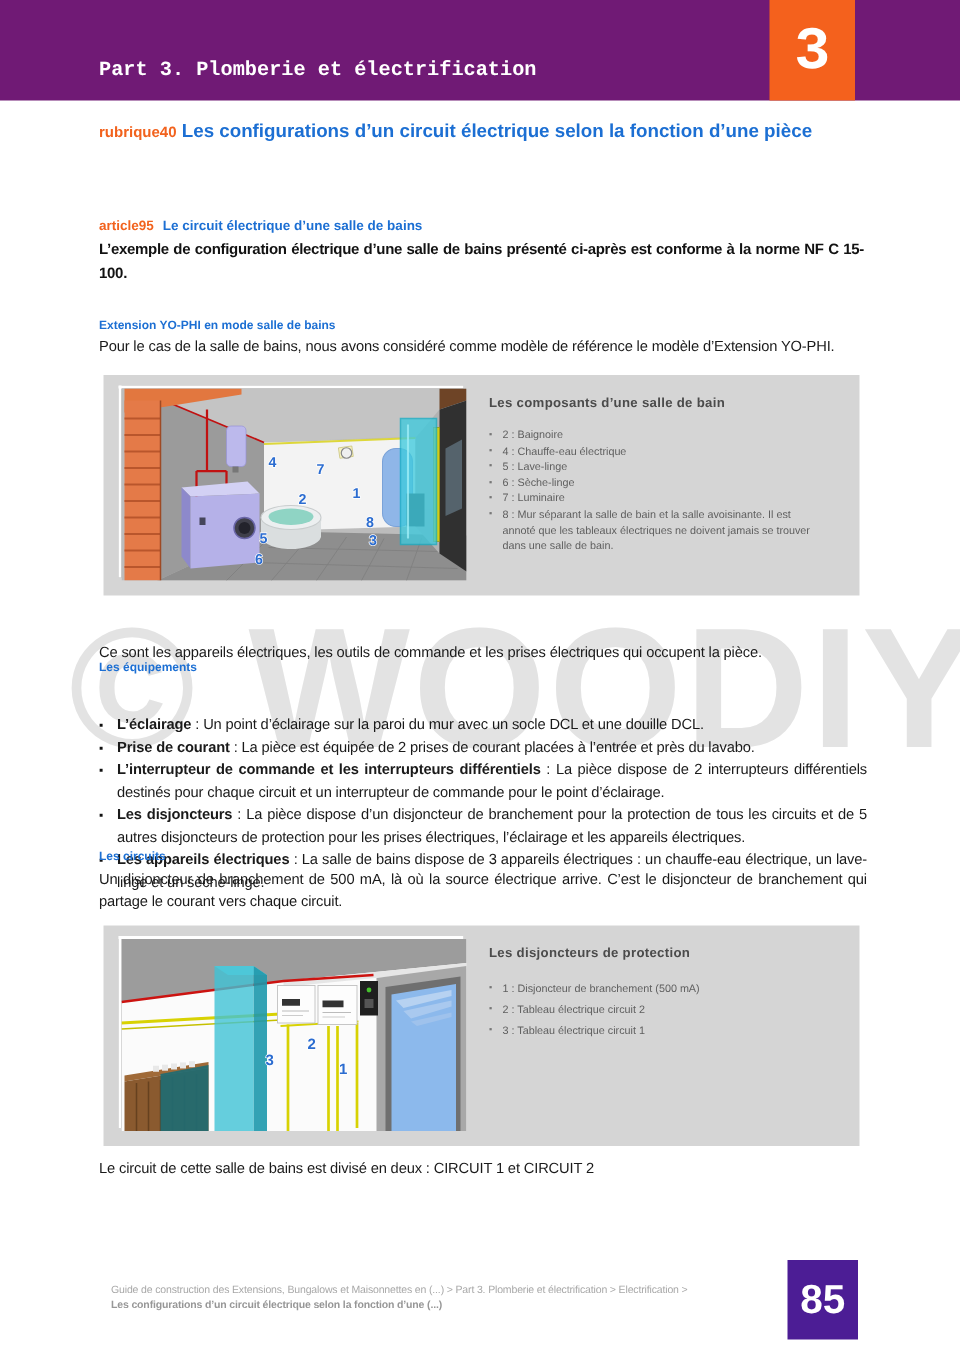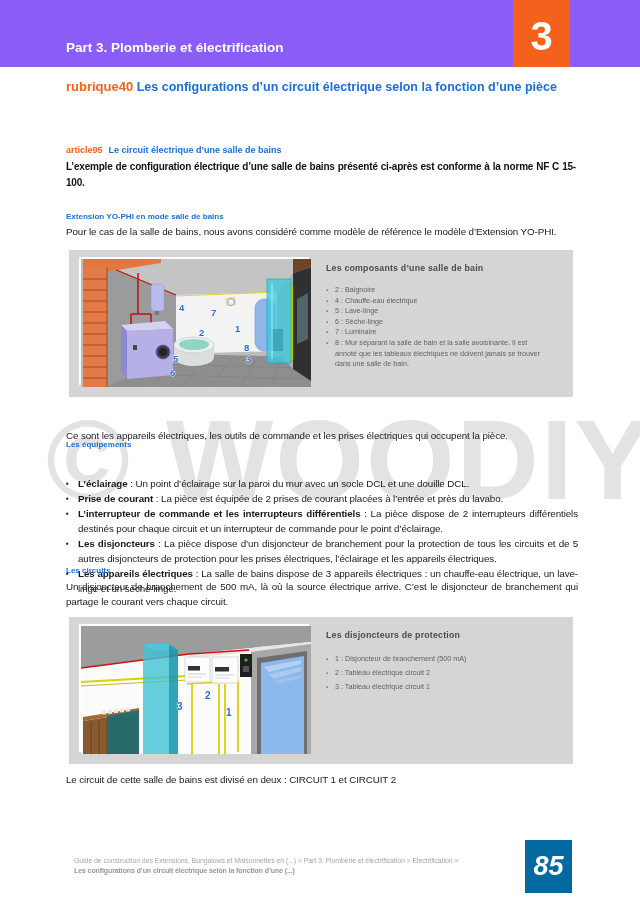--- a/index.html
+++ b/index.html
@@ -9,30 +9,30 @@
     font-family:"Liberation Sans", sans-serif; overflow:hidden;
   }
   .watermark {
     position:absolute; left:46px; top:394px; z-index:0;
     font-size:114px; font-weight:bold; letter-spacing:2px;
     color:#e3e3e3; white-space:nowrap; pointer-events:none;
   }
   .layer { position:absolute; z-index:1; }
 
   
-  .header-bar { left:0; top:0; width:640px; height:67px; background:#8b5cf6; }
+  .header-bar { left:0; top:0; width:640px; height:67px; background:#701a75;font-family:Liberation Mono, monospace; }
   .part-title { position:absolute; left:66px; bottom:12px; color:#ffffff; font-weight:bold; font-size:13.5px; }
   .chapter-box { position:absolute; left:513px; top:0; width:57px; height:67px; background:#f4611d;
     display:flex; align-items:center; justify-content:center; }
   .chapter-box span { color:#ffffff; font-weight:bold; font-size:40px; line-height:1; padding-top:4px; }
 
   
   .tag { color:#f2621d; font-weight:bold; }
   .rubrique { left:66px; top:80px; width:512px; font-size:12.5px; line-height:14.5px; font-weight:bold; color:#1c6fd3; }
-  .rubrique .tag { font-size:13px; }
+  .rubrique .tag { font-size:10px; }
   .article-line { left:66px; top:145px; width:510px; font-size:9px; font-weight:bold; color:#1c6fd3; }
   .article-line .tag { margin-right:6px; }
   .lead { left:66px; top:159px; width:510px; font-size:10px; font-weight:bold; color:#121212;
     line-height:15.5px; text-align:justify; letter-spacing:-0.2px; }
   .subhead { font-size:8px; font-weight:bold; color:#1c6fd3; }
   .sub-ext { left:66px; top:212px; }
   .sub-eq  { left:66px; top:440px; }
   .sub-cir { left:66px; top:566px; }
   .body { font-size:9.8px; line-height:15px; color:#1a1a1a; letter-spacing:-0.1px; }
   .body-ext { left:66px; top:224px; width:512px; }
@@ -58,22 +58,22 @@
   .panel-title { font-size:8.8px; font-weight:bold; color:#4b4b4b; letter-spacing:0.2px; }
   .panel-list { list-style:none; margin-top:12px; }
   .panel-list li { position:relative; padding-left:9px; font-size:7.2px; color:#5f5f5f; }
   .panel-list li::before { content:"▪"; position:absolute; left:0; top:0; font-size:6px; color:#777777; }
   .list-tight li { line-height:10.6px; }
   .list-loose li { line-height:14px; }
 
   
   .crumbs { left:74px; top:856px; width:440px; font-size:7px; line-height:10px; color:#a8a8a8; letter-spacing:-0.1px; }
   .crumb-bold { font-weight:bold; color:#979797; }
-  .page-num-box { left:525px; top:840px; width:47px; height:53px; background:#0369a1;
-    display:flex; align-items:center; justify-content:center;font-style:italic; }
+  .page-num-box { left:525px; top:840px; width:47px; height:53px; background:#4c1d95;
+    display:flex; align-items:center; justify-content:center; }
   .page-num-box span { color:#ffffff; font-size:27px; font-weight:bold; }
 
   .scene-label { font-weight:bold; fill:#2b6cd0; stroke:#ffffff; stroke-width:0.9px; paint-order:stroke; }
 </style>
 </head>
 <body>
 
 <div class="page">
 
   <div class="watermark">© WOODIY</div>

